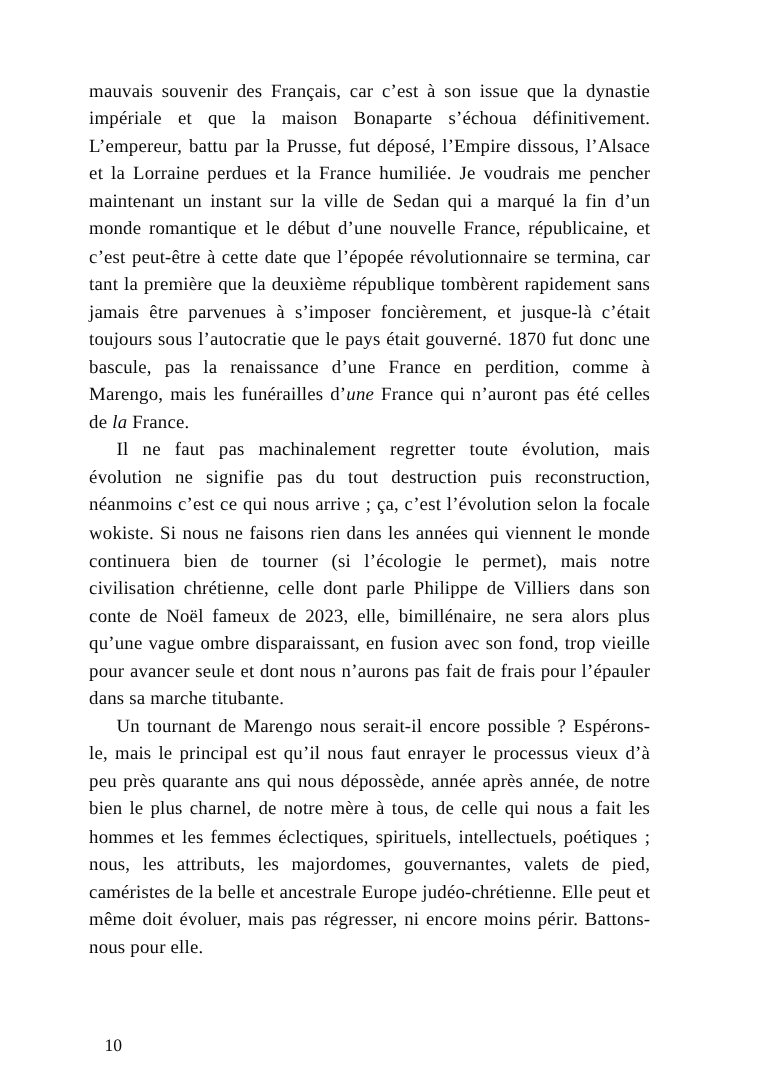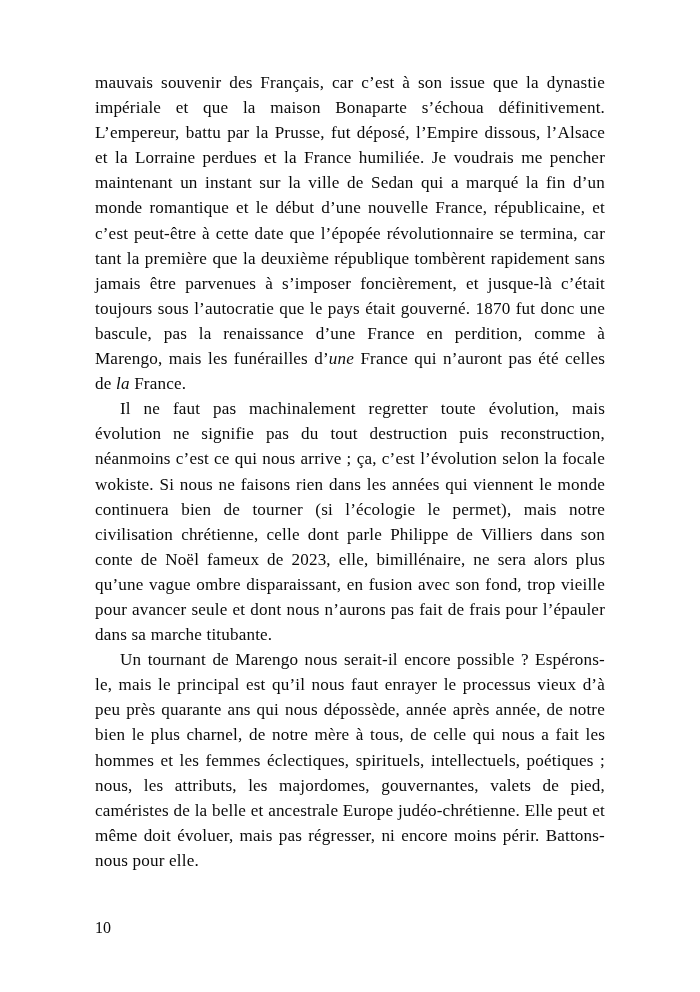--- a/index.html
+++ b/index.html
@@ -14,21 +14,21 @@
   .page {
     position: relative;
     width: 700px;
     height: 992px;
     background: #ffffff;
     box-sizing: border-box;
     overflow: hidden;
   }
   .text-block {
     position: absolute;
-    left: 95px;
+    left: 81px;
     top: 70px;
     width: 510px;
   }
   .para {
     margin: 0;
     font-size: 17.1px;
     line-height: 25.1px;
     text-align: justify;
     text-justify: inter-word;
     text-indent: 25px;
@@ -39,21 +39,21 @@
   }
   .para.first {
     text-indent: 0;
   }
   .para em {
     font-style: italic;
   }
   .page-number {
     position: absolute;
     left: 95px;
-    top: 918px;
+    top: 941px;
     font-size: 16px;
     line-height: 20px;
     color: #0a0a0a;
     text-align: right;
   }
 </style>
 </head>
 <body>
 
 <div class="page">

